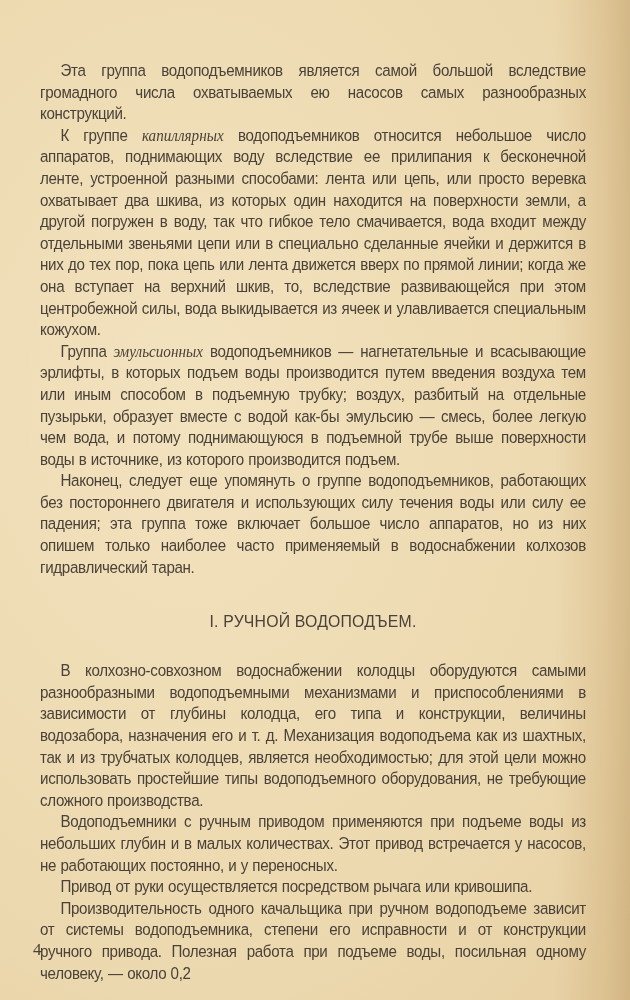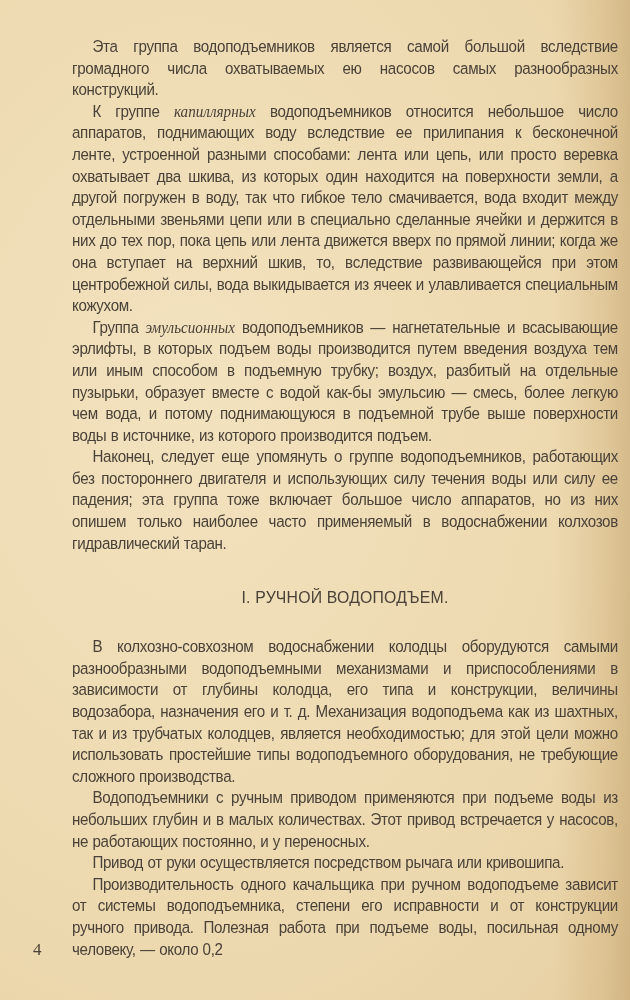--- a/index.html
+++ b/index.html
@@ -14,23 +14,22 @@
       background-image:
         linear-gradient(to right, rgba(0,0,0,0) 0%, rgba(0,0,0,0) 88%, rgba(190,150,90,0.25) 96%, rgba(170,130,70,0.35) 100%),
         radial-gradient(ellipse at 30% 40%, #f2e2be 0%, #ecd8ae 70%, #e6cfa2 100%);
       font-family: "Liberation Serif", "DejaVu Serif", serif;
       color: #4a4238;
       position: relative;
     }
     .page {
       position: absolute;
       left: 40px;
-      top: 36px;
+      top: 60px;
       width: 546px;
-      margin-left: 32px;
     }
     .para {
       margin: 0;
       font-family: "Liberation Sans Narrow", "Liberation Sans", sans-serif;
       font-size: 16.3px;
       line-height: 21.6px;
       text-align: justify;
       text-indent: 22px;
       letter-spacing: -0.35px;
       word-spacing: 0.5px;

